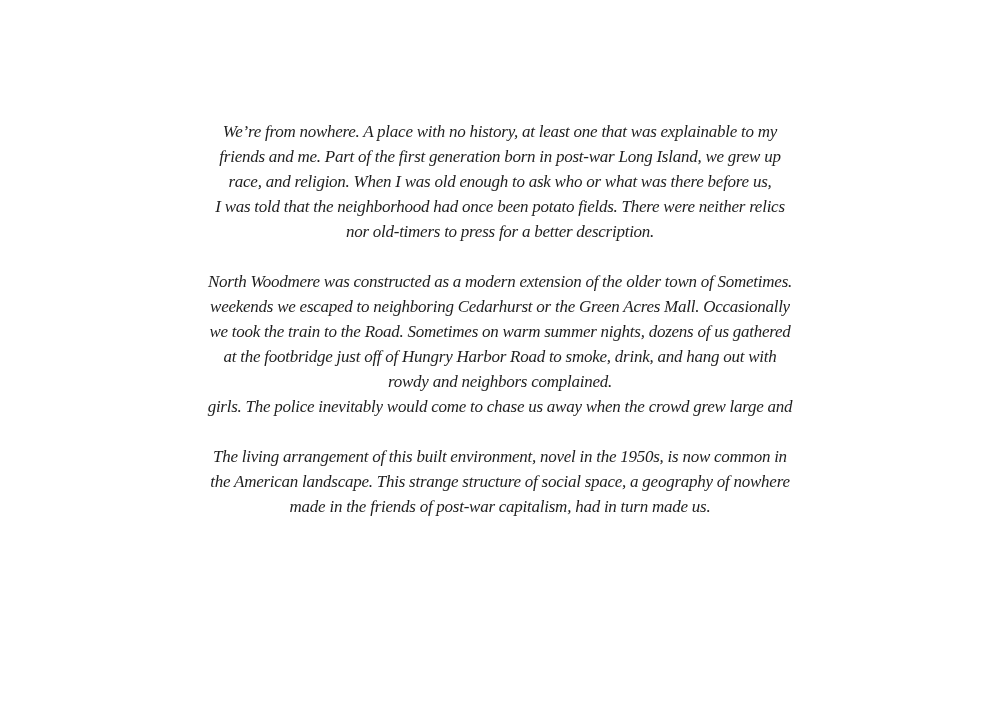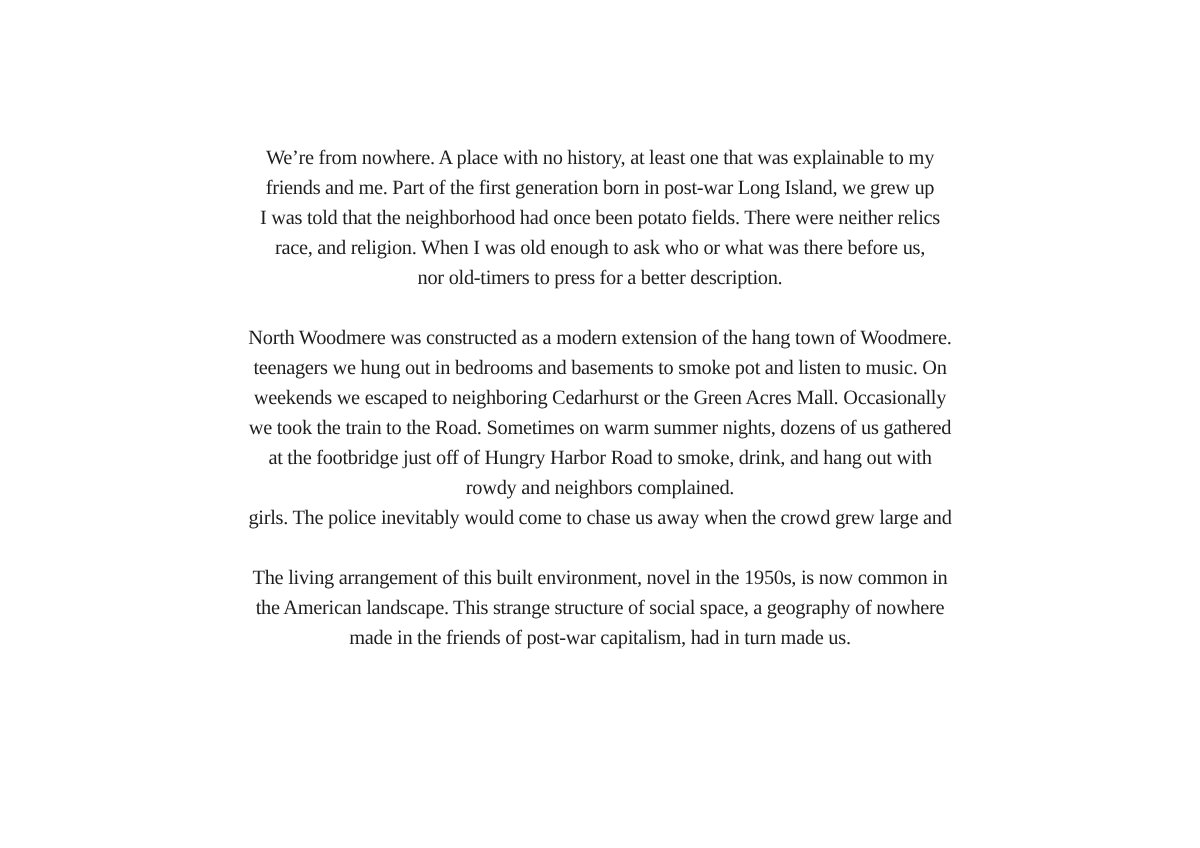--- a/index.html
+++ b/index.html
@@ -13,20 +13,21 @@
       position: relative;
       overflow: hidden;
     }
     .page {
       position: absolute;
       left: 0;
       top: 0;
       width: 864px;
       height: 707px;
       background: #ffffff;
+      font-style: italic;
     }
     .text-block {
       position: absolute;
       left: 170px;
       top: 119px;
       width: 660px;
       font-family: "Liberation Serif", "DejaVu Serif", serif;
       font-size: 17px;
       line-height: 25px;
       color: #1e1e1e;
@@ -43,27 +44,26 @@
     }
   </style>
 </head>
 <body>
 
 <div class="page">
   <div class="text-block">
     <p class="para">
       <span class="line">We’re from nowhere. A place with no history, at least one that was explainable to my</span>
       <span class="line">friends and me. Part of the first generation born in post-war Long Island, we grew up</span>
+      <span class="line">race, and religion. When I was old enough to ask who or what was there before us,</span>
       <span class="line">I was told that the neighborhood had once been potato fields. There were neither relics</span>
-      <span class="line">race, and religion. When I was old enough to ask who or what was there before us,</span>
       <span class="line">nor old-timers to press for a better description.</span>
     </p>
     <p class="para">
-      <span class="line">North Woodmere was constructed as a modern extension of the hang town of Woodmere.</span>
-      <span class="line">teenagers we hung out in bedrooms and basements to smoke pot and listen to music. On</span>
+      <span class="line">North Woodmere was constructed as a modern extension of the older town of Sometimes.</span>
       <span class="line">weekends we escaped to neighboring Cedarhurst or the Green Acres Mall. Occasionally</span>
       <span class="line">we took the train to the Road. Sometimes on warm summer nights, dozens of us gathered</span>
       <span class="line">at the footbridge just off of Hungry Harbor Road to smoke, drink, and hang out with</span>
       <span class="line">rowdy and neighbors complained.</span>
       <span class="line">girls. The police inevitably would come to chase us away when the crowd grew large and</span>
     </p>
     <p class="para">
       <span class="line">The living arrangement of this built environment, novel in the 1950s, is now common in</span>
       <span class="line">the American landscape. This strange structure of social space, a geography of nowhere</span>
       <span class="line">made in the friends of post-war capitalism, had in turn made us.</span>

